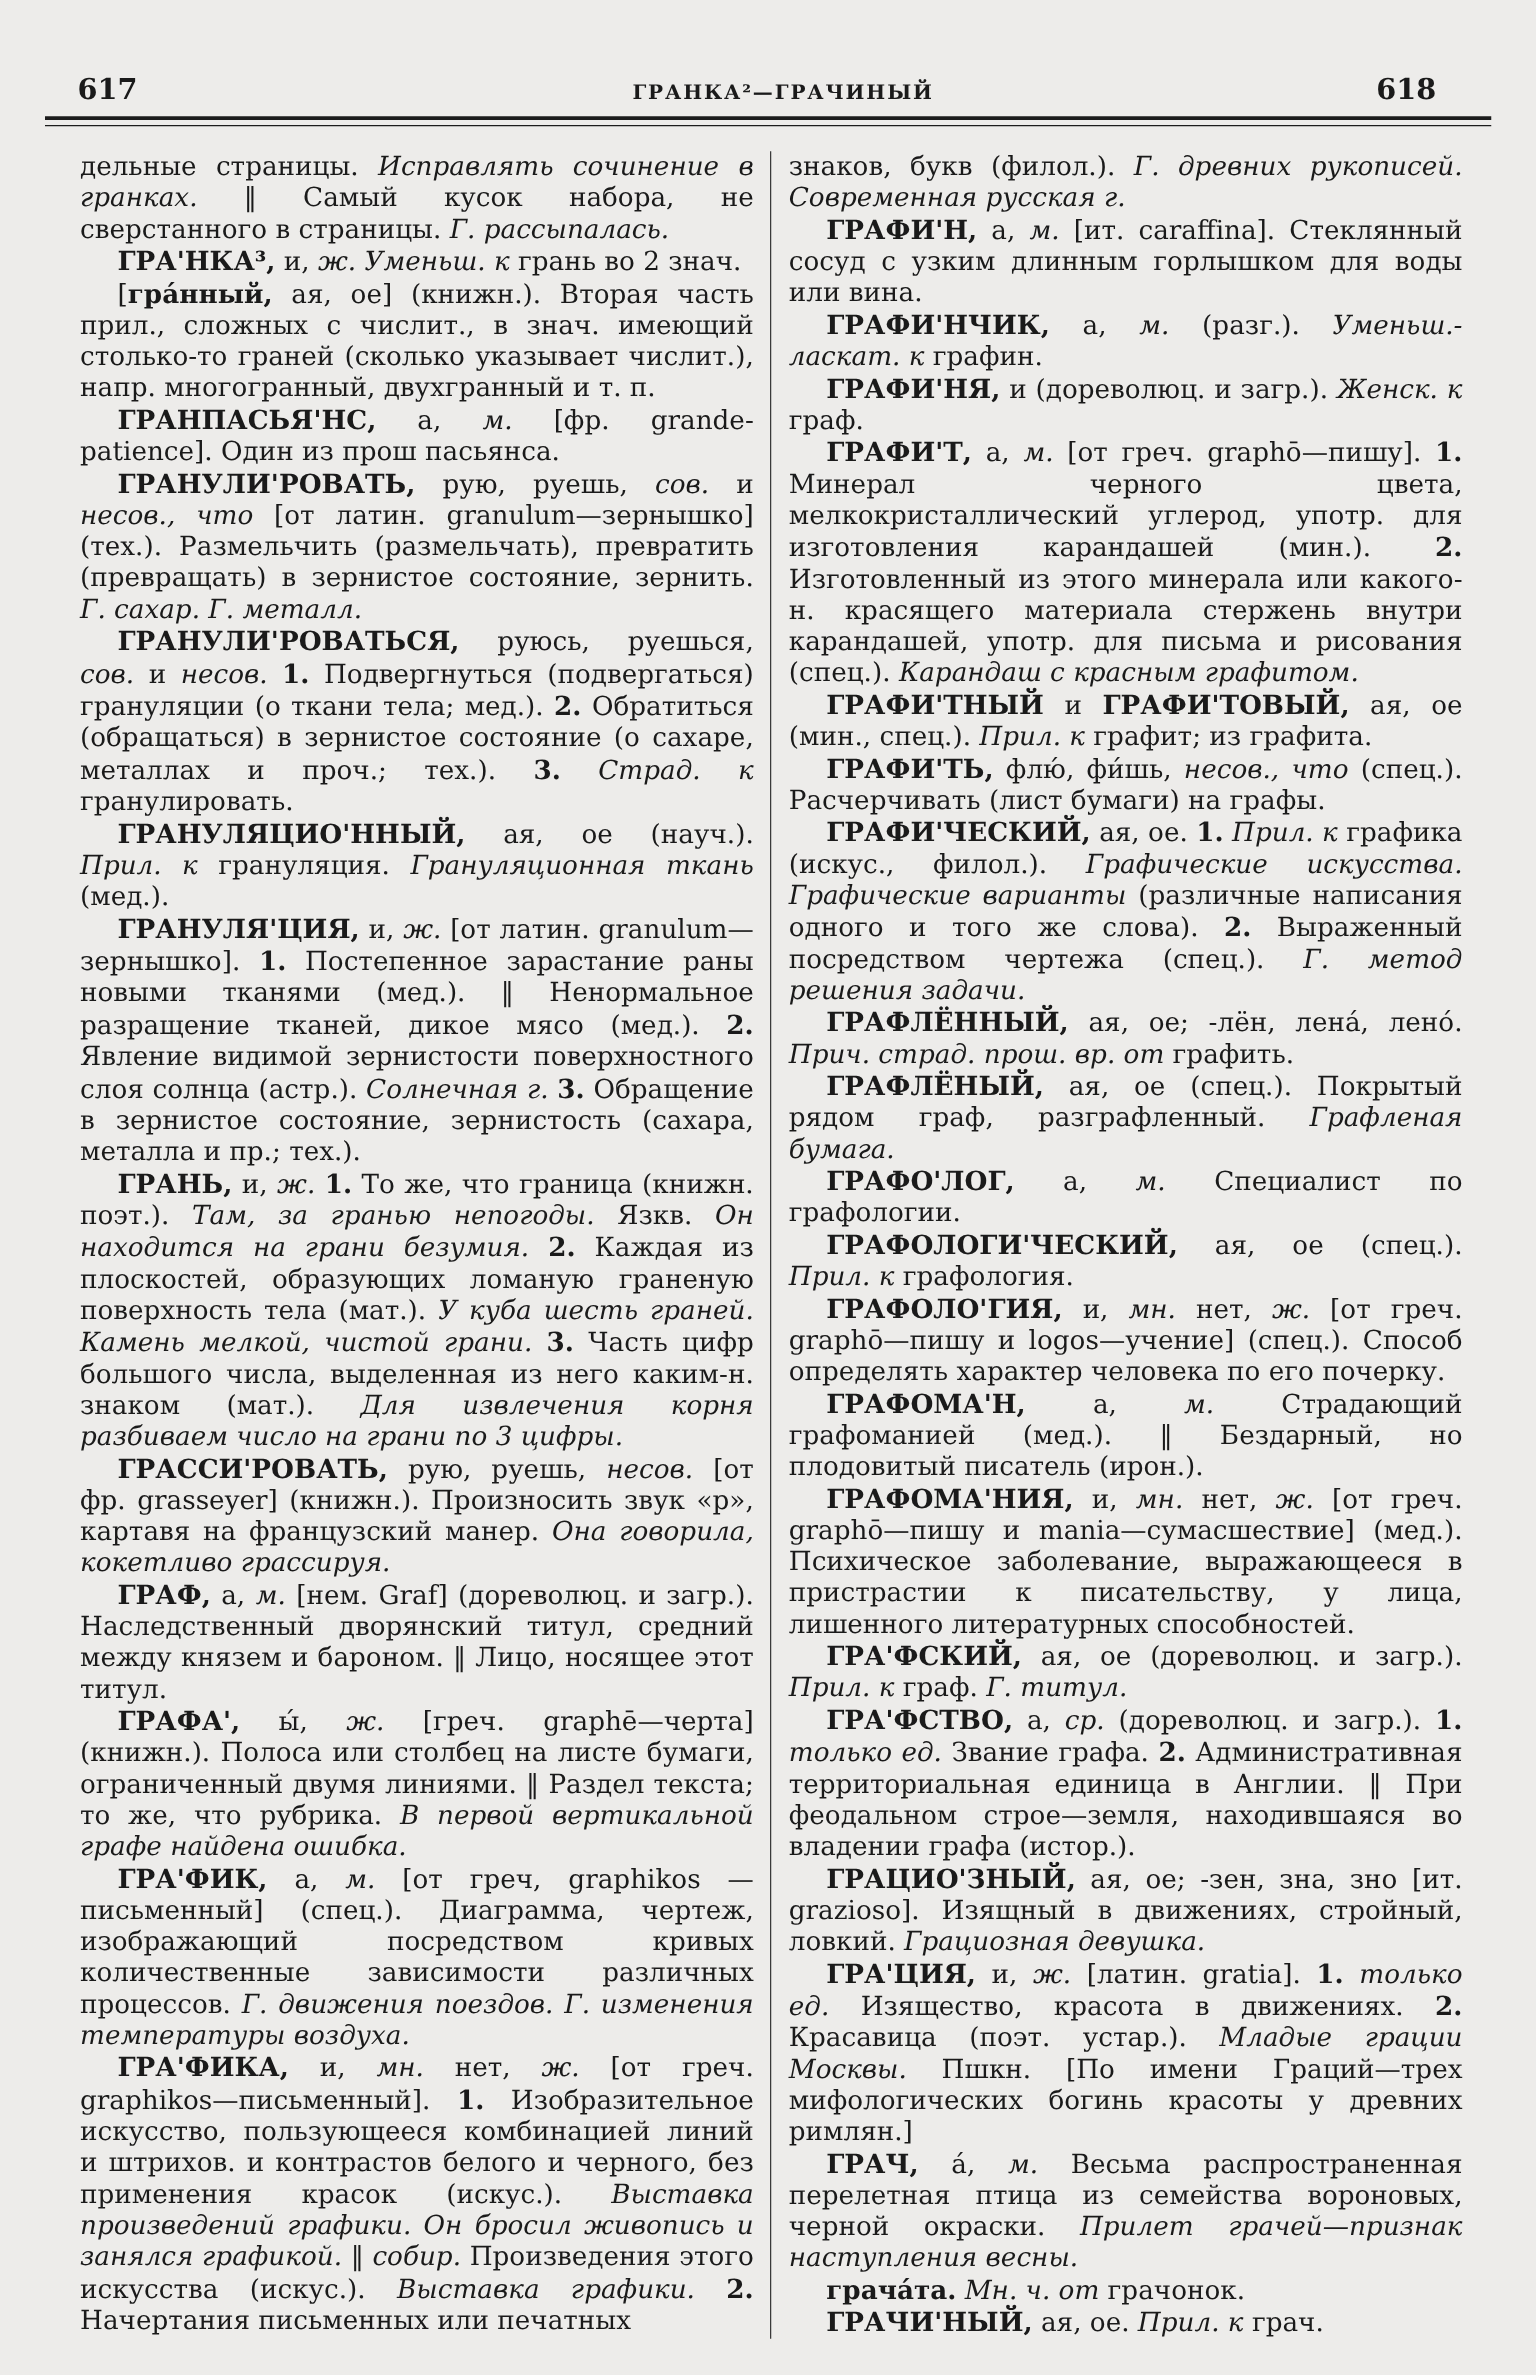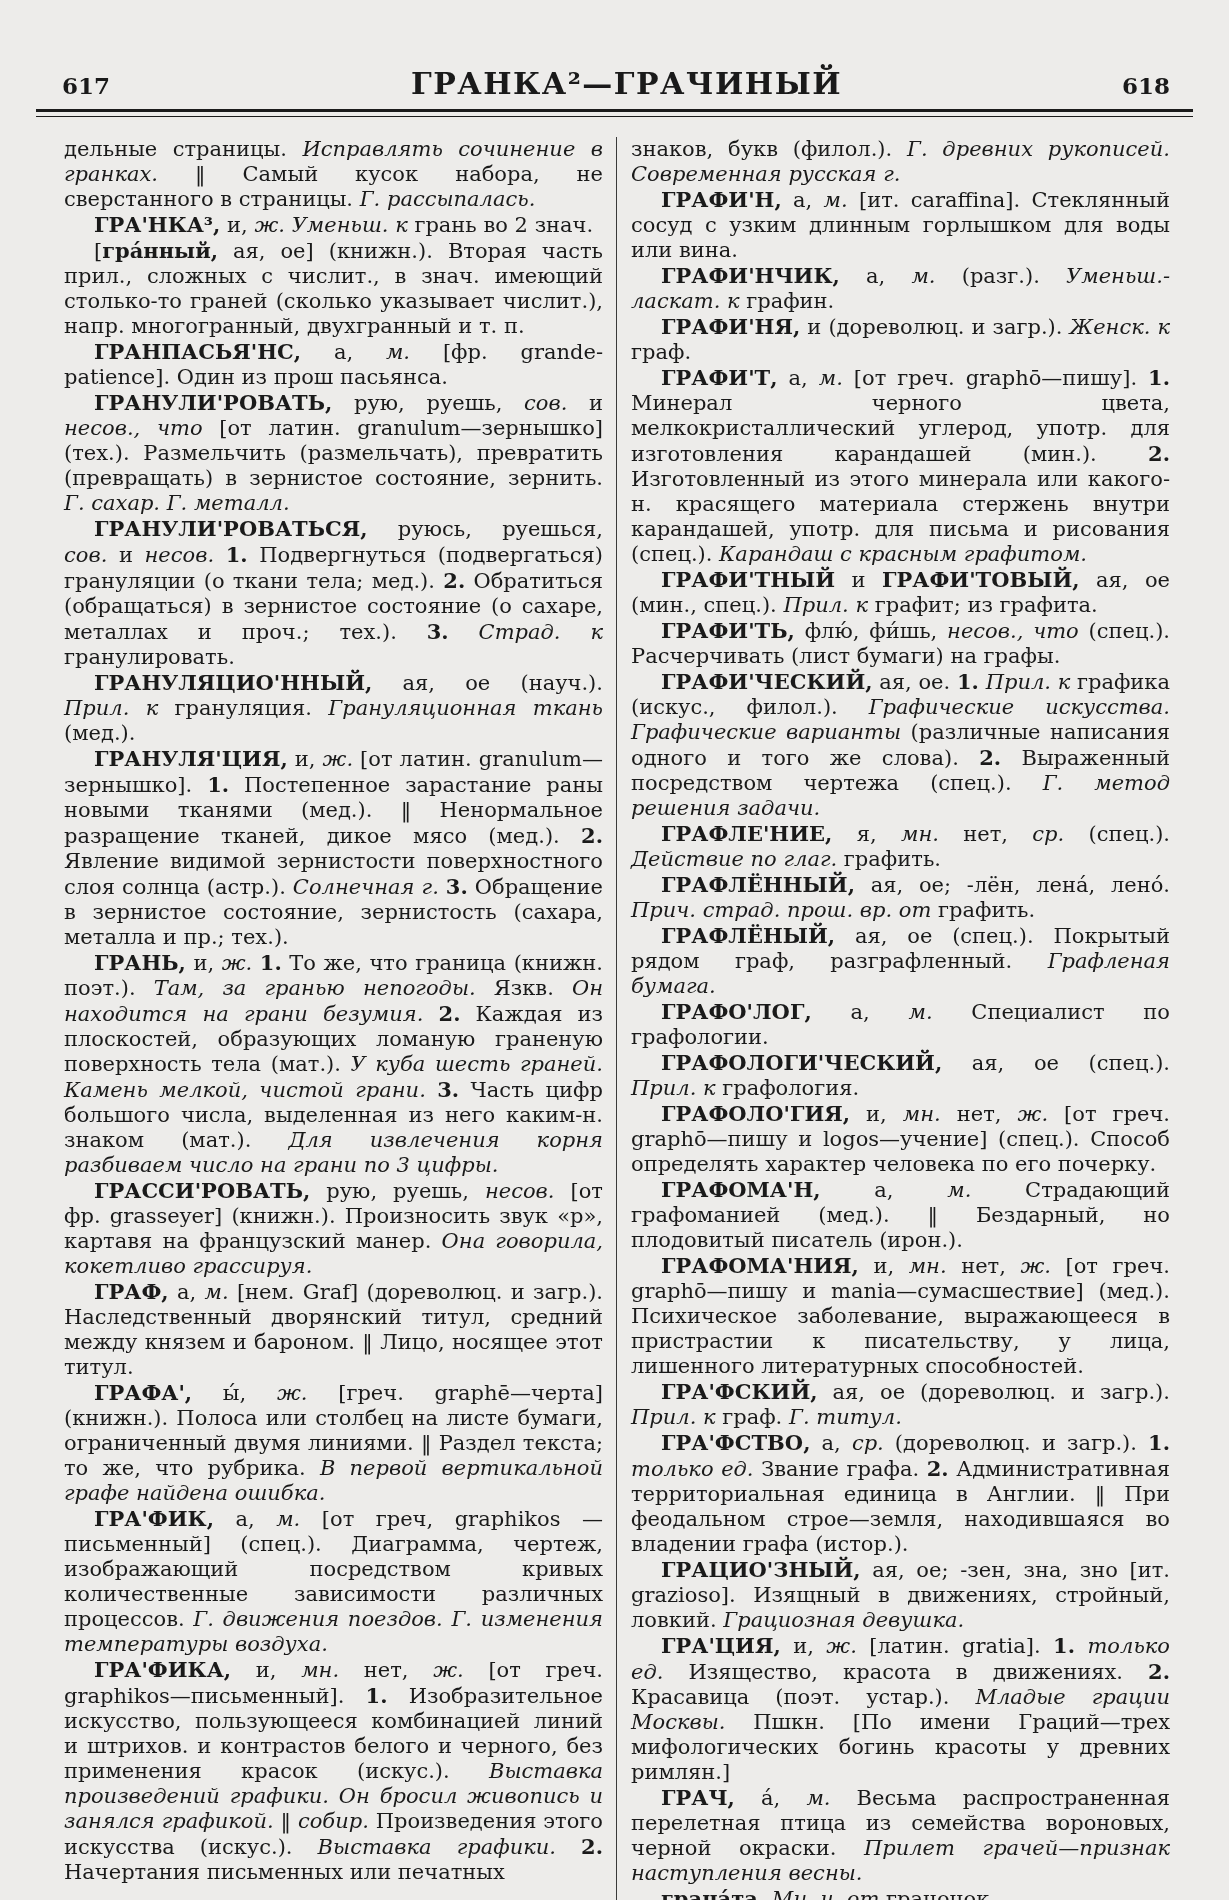--- a/index.html
+++ b/index.html
@@ -24,26 +24,26 @@
     display:flex;
     align-items:baseline;
     padding:58px 38px 8px 62px;
   }
   .pageno{
     font-weight:bold;
     font-size:23px;
     width:90px;
     flex:0 0 auto;
   }
-  .pageno.right{text-align:center;margin-top:14px;}
+  .pageno.right{text-align:left;}
   .running-title{
     flex:1 1 auto;
     text-align:center;
     font-weight:bold;
-    font-size:30px;
+    font-size:16px;
     letter-spacing:1.5px;
   }
   .header-rule{
     margin:0 36px;
     height:4px;
     border-top:3px solid #1c1c1c;
     border-bottom:1.5px solid #1c1c1c;
   }
   .columns{
     display:flex;
@@ -99,21 +99,20 @@
       </div>
     <div class="col right">
         <p class="entry noindent"><span>знаков, букв (филол.). </span><span class="i">Г. древних рукописей. Современная русская г.</span></p>
         <p class="entry"><span class="b">ГРАФИ'Н,</span><span> а, </span><span class="i">м.</span><span> [ит. caraffina]. Стеклянный сосуд с узким длинным горлышком для воды или вина.</span></p>
         <p class="entry"><span class="b">ГРАФИ'НЧИК,</span><span> а, </span><span class="i">м.</span><span> (разг.). </span><span class="i">Уменьш.-ласкат. к</span><span> графин.</span></p>
         <p class="entry"><span class="b">ГРАФИ'НЯ,</span><span> и (дореволюц. и загр.). </span><span class="i">Женск. к</span><span> граф.</span></p>
         <p class="entry"><span class="b">ГРАФИ'Т,</span><span> а, </span><span class="i">м.</span><span> [от греч. graphō—пишу]. </span><span class="b">1.</span><span> Минерал черного цвета, мелкокристаллический углерод, употр. для изготовления карандашей (мин.). </span><span class="b">2.</span><span> Изготовленный из этого минерала или какого-н. красящего материала стержень внутри карандашей, употр. для письма и рисования (спец.). </span><span class="i">Карандаш с красным графитом.</span></p>
         <p class="entry"><span class="b">ГРАФИ'ТНЫЙ</span><span> и </span><span class="b">ГРАФИ'ТОВЫЙ,</span><span> ая, ое (мин., спец.). </span><span class="i">Прил. к</span><span> графит; из графита.</span></p>
         <p class="entry"><span class="b">ГРАФИ'ТЬ,</span><span> флю́, фи́шь, </span><span class="i">несов., что</span><span> (спец.). Расчерчивать (лист бумаги) на графы.</span></p>
         <p class="entry"><span class="b">ГРАФИ'ЧЕСКИЙ,</span><span> ая, ое. </span><span class="b">1.</span><span> </span><span class="i">Прил. к</span><span> графика (искус., филол.). </span><span class="i">Графические искусства. Графические варианты</span><span> (различные написания одного и того же слова). </span><span class="b">2.</span><span> Выраженный посредством чертежа (спец.). </span><span class="i">Г. метод решения задачи.</span></p>
-        <p class="entry"><span class="b">ГРАФЛЕ'НИЕ,</span><span> я, </span><span class="i">мн.</span><span> нет, </span><span class="i">ср.</span><span> (спец.). </span><span class="i">Действие по глаг.</span><span> графить.</span></p>
         <p class="entry"><span class="b">ГРАФЛЁННЫЙ,</span><span> ая, ое; -лён, лена́, лено́. </span><span class="i">Прич. страд. прош. вр. от</span><span> графить.</span></p>
         <p class="entry"><span class="b">ГРАФЛЁНЫЙ,</span><span> ая, ое (спец.). Покрытый рядом граф, разграфленный. </span><span class="i">Графленая бумага.</span></p>
         <p class="entry"><span class="b">ГРАФО'ЛОГ,</span><span> а, </span><span class="i">м.</span><span> Специалист по графологии.</span></p>
         <p class="entry"><span class="b">ГРАФОЛОГИ'ЧЕСКИЙ,</span><span> ая, ое (спец.). </span><span class="i">Прил. к</span><span> графология.</span></p>
         <p class="entry"><span class="b">ГРАФОЛО'ГИЯ,</span><span> и, </span><span class="i">мн.</span><span> нет, </span><span class="i">ж.</span><span> [от греч. graphō—пишу и logos—учение] (спец.). Способ определять характер человека по его почерку.</span></p>
         <p class="entry"><span class="b">ГРАФОМА'Н,</span><span> а, </span><span class="i">м.</span><span> Страдающий графоманией (мед.). ‖ Бездарный, но плодовитый писатель (ирон.).</span></p>
         <p class="entry"><span class="b">ГРАФОМА'НИЯ,</span><span> и, </span><span class="i">мн.</span><span> нет, </span><span class="i">ж.</span><span> [от греч. graphō—пишу и mania—сумасшествие] (мед.). Психическое заболевание, выражающееся в пристрастии к писательству, у лица, лишенного литературных способностей.</span></p>
         <p class="entry"><span class="b">ГРА'ФСКИЙ,</span><span> ая, ое (дореволюц. и загр.). </span><span class="i">Прил. к</span><span> граф. </span><span class="i">Г. титул.</span></p>
         <p class="entry"><span class="b">ГРА'ФСТВО,</span><span> а, </span><span class="i">ср.</span><span> (дореволюц. и загр.). </span><span class="b">1.</span><span> </span><span class="i">только ед.</span><span> Звание графа. </span><span class="b">2.</span><span> Административная территориальная единица в Англии. ‖ При феодальном строе—земля, находившаяся во владении графа (истор.).</span></p>
         <p class="entry"><span class="b">ГРАЦИО'ЗНЫЙ,</span><span> ая, ое; -зен, зна, зно [ит. grazioso]. Изящный в движениях, стройный, ловкий. </span><span class="i">Грациозная девушка.</span></p>

